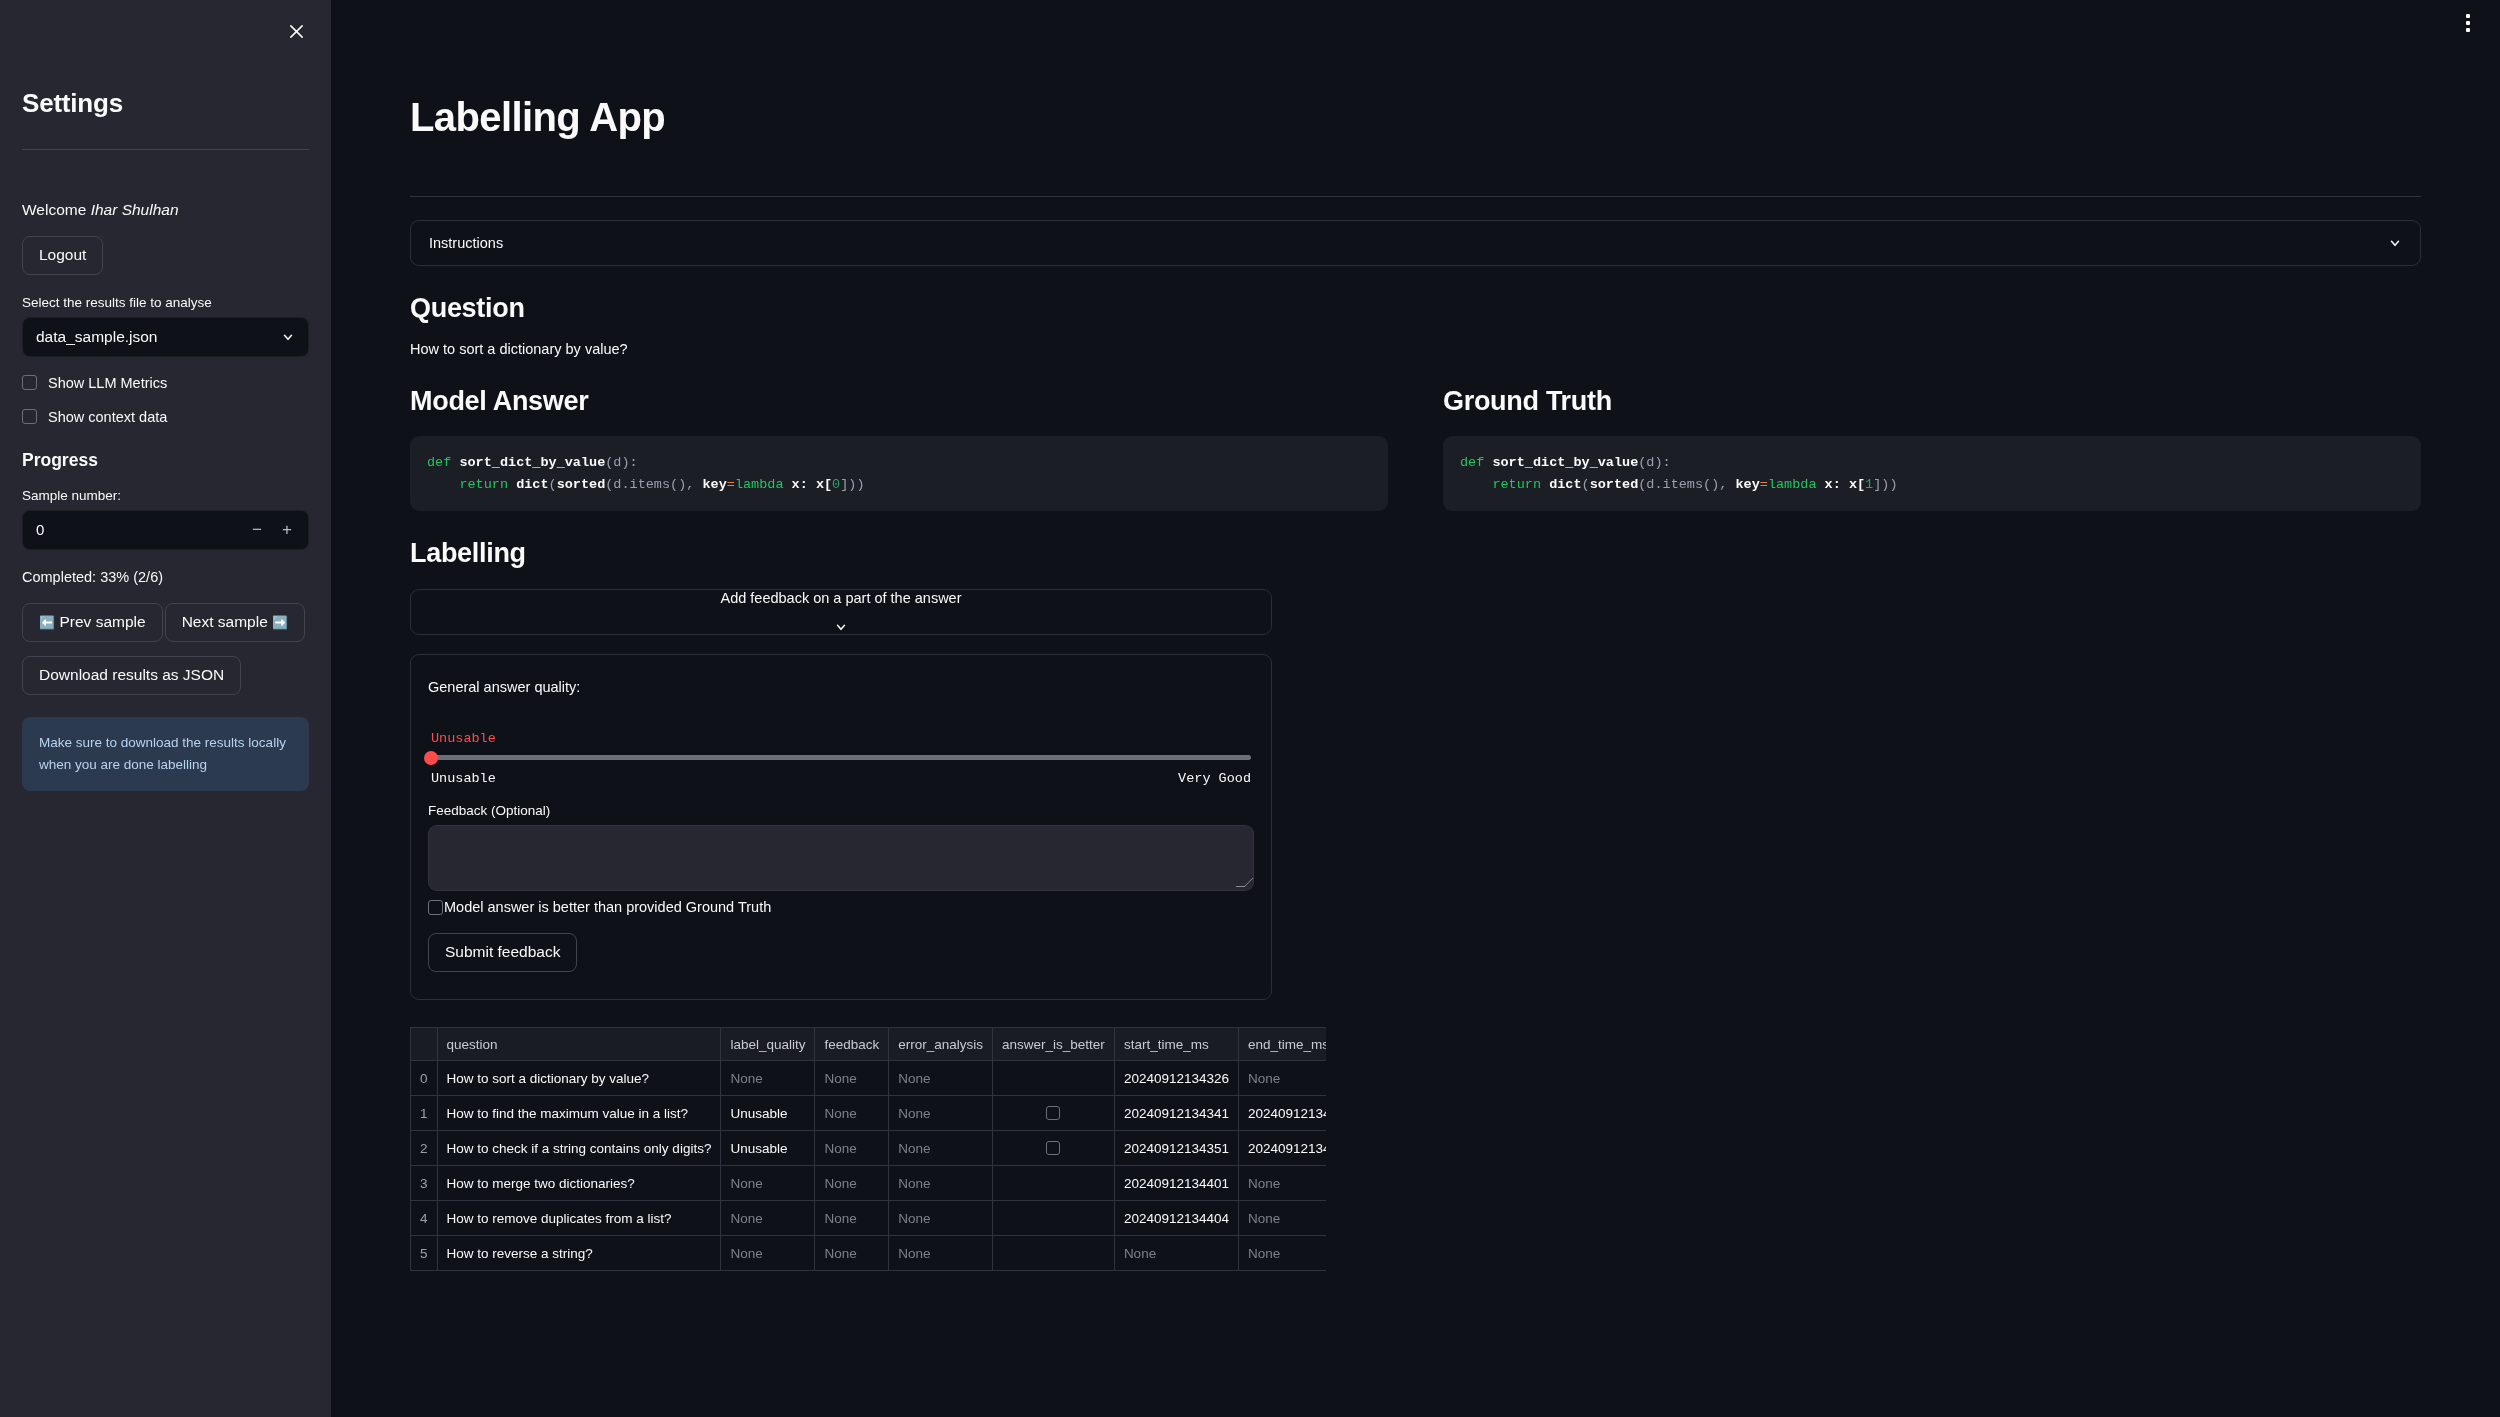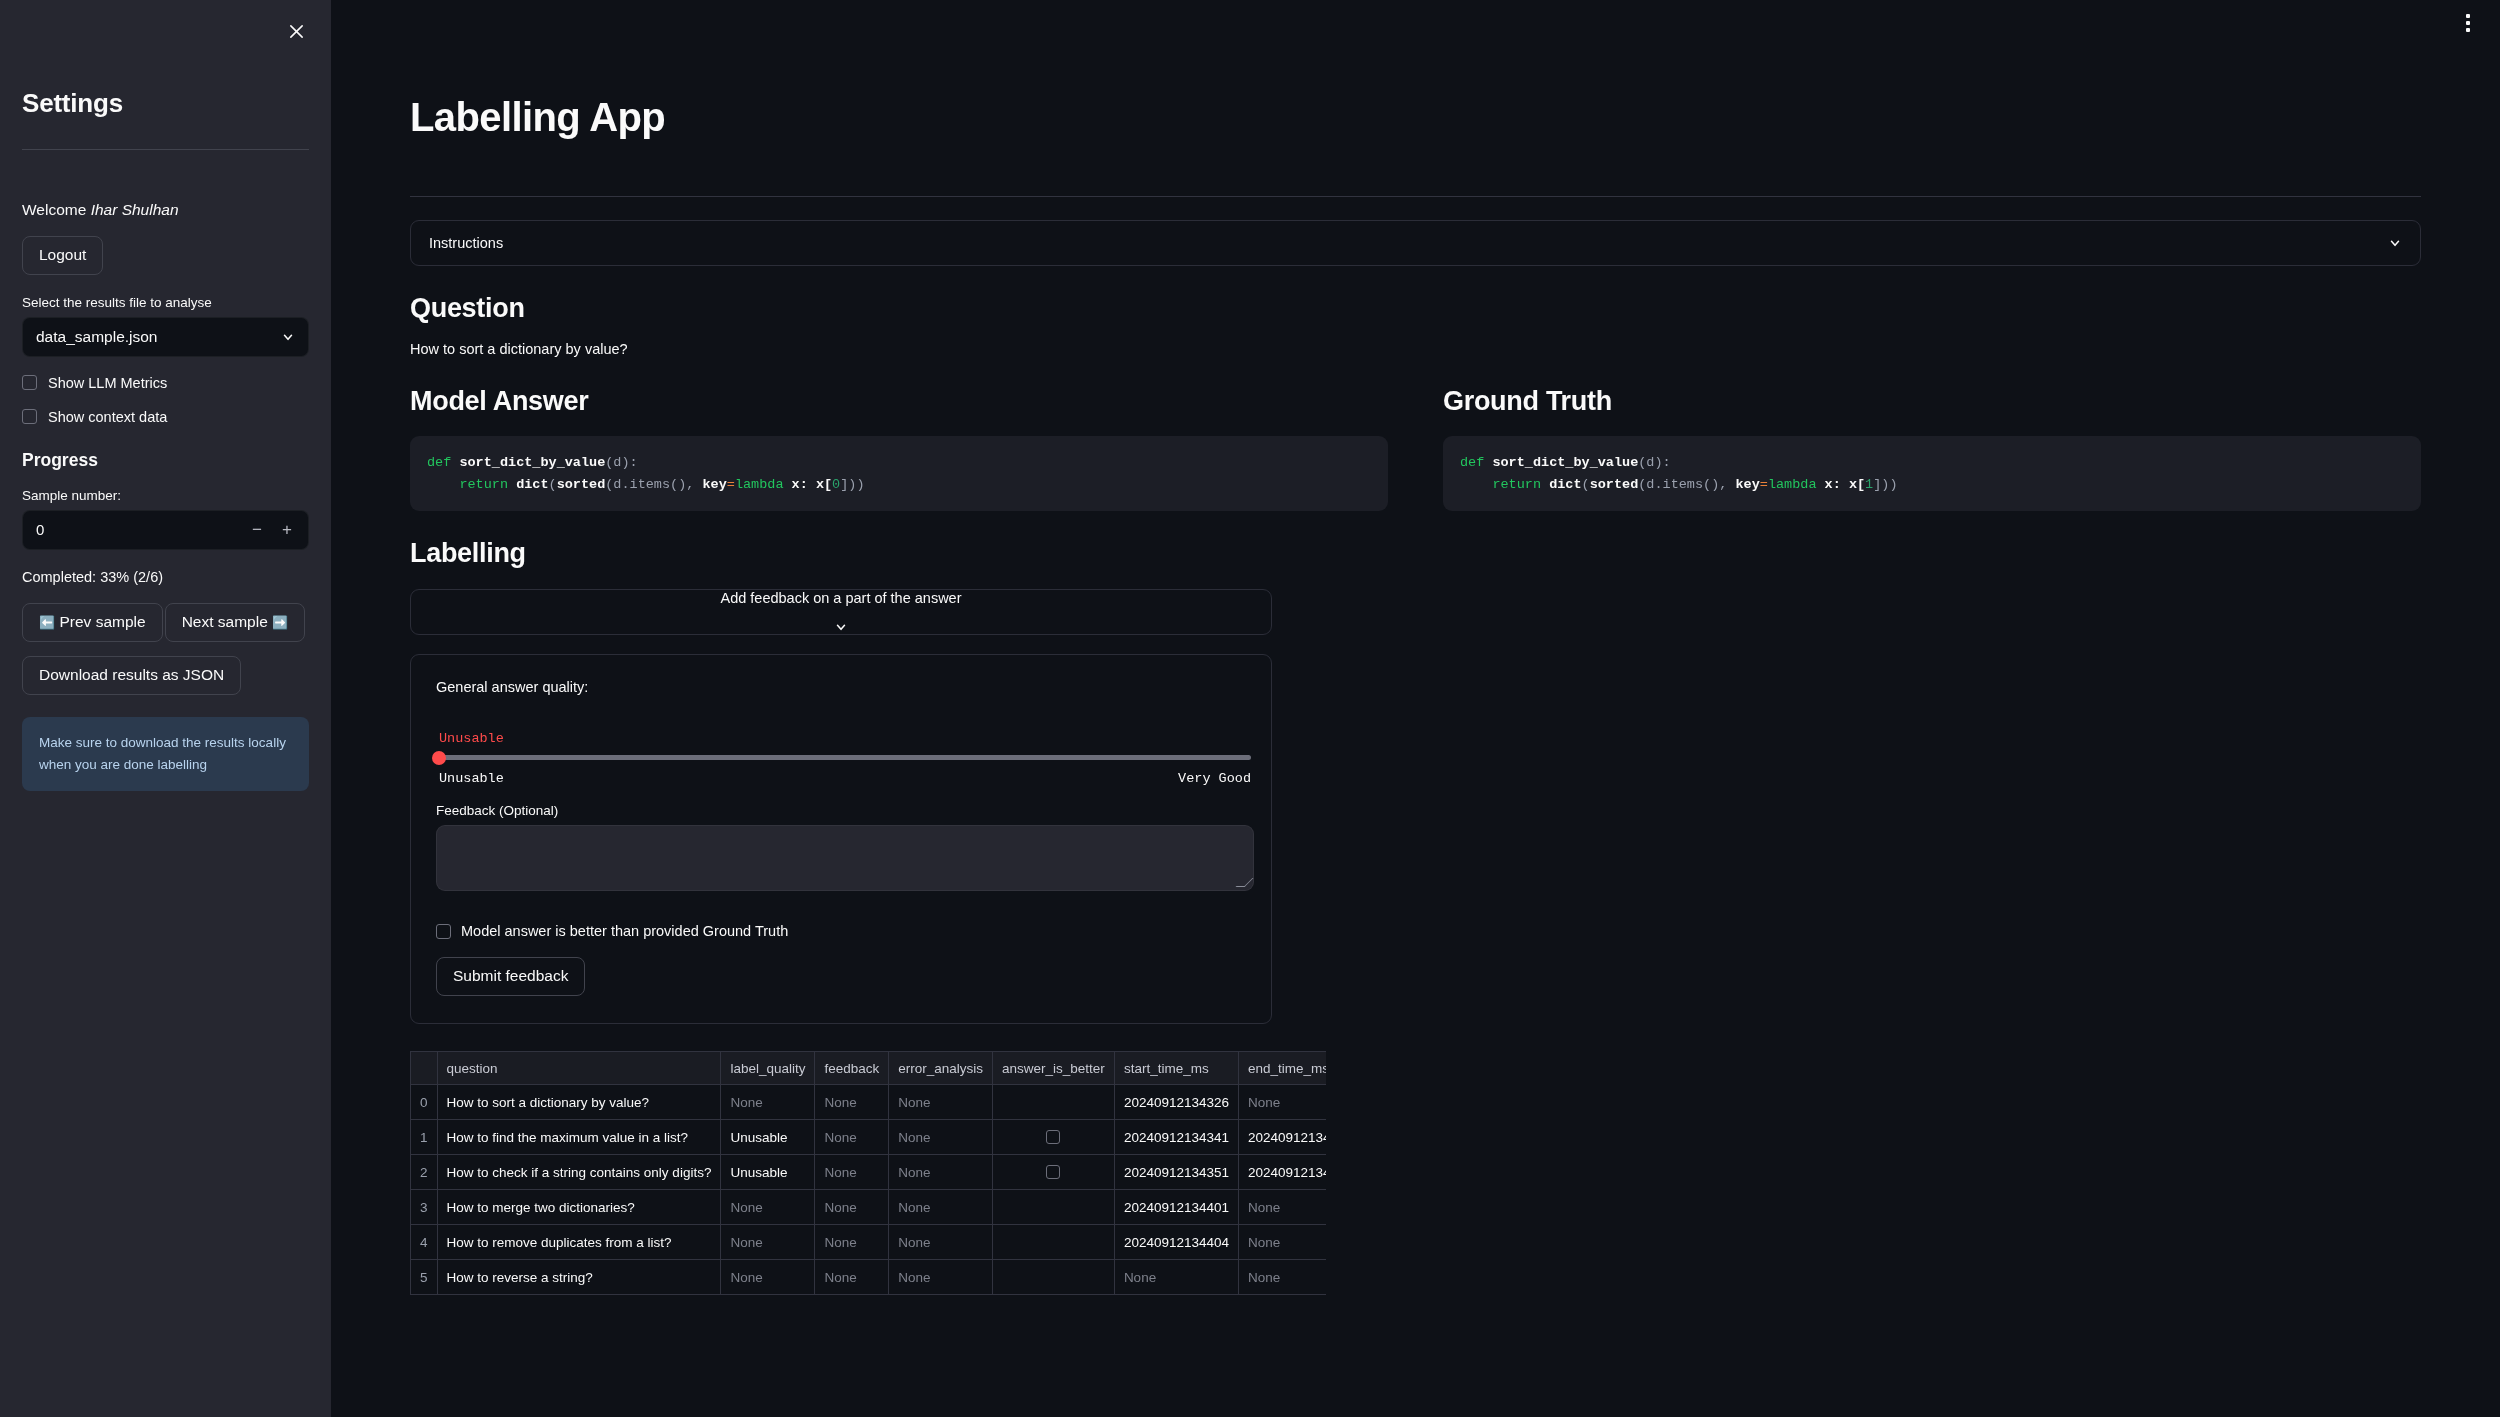--- a/index.html
+++ b/index.html
@@ -180,21 +180,21 @@
     border: 1px solid #2b2d38;
     border-radius: 9px;
     background: #0e1117;
     display: flex; align-items: center;
     padding: 0 18px; cursor: pointer; flex-direction: column;
   }
   .lab-box {
     margin-top: 19px;
     border: 1px solid #2b2d38;
     border-radius: 9px;
-    padding: 24px 17px 27px 25px;
+    padding: 24px 17px 27px 17px;
   }
   .lab-q { font-size: 14.5px; color: #fafafa; }
   .slider-area { margin-top: 36px; padding: 0 3px; }
   .slider-val {
     font-family: "Liberation Mono", monospace;
     font-size: 13.5px; color: #ff4b4b;
   }
   .track {
     margin-top: 9px; position: relative;
     height: 5px; background: #6c6e7a; border-radius: 3px;
@@ -220,21 +220,21 @@
     border-radius: 9px;
     cursor: text;
   }
   .resize {
     position: absolute; right: 4px; bottom: 3px;
     width: 9px; height: 9px;
     border-right: 1px solid #8a8d98;
     border-bottom: 1px solid #8a8d98;
     transform: skewX(-45deg);
   }
-  .lab-cb { display: flex; align-items: center; gap: 10px; margin-top: 32px; cursor: pointer; }
+  .lab-cb { display: flex; align-items: center; gap: 1px; margin-top: 8px; cursor: pointer; }
   .lab-cb span { font-size: 14.5px; color: #fafafa; }
   .submit { margin-top: 18px; }
 
   
   .h2r { margin-top: 48px; font-size: 40px; font-weight: bold; color: #fafafa; letter-spacing: -0.6px; }
   .table-clip { margin-top: 27px; width: 916px; overflow: hidden; }
   table { border-collapse: collapse; font-size: 13.5px; table-layout: fixed; }
   thead th {
     background: #1a1c23;
     color: #c9cbd4;

